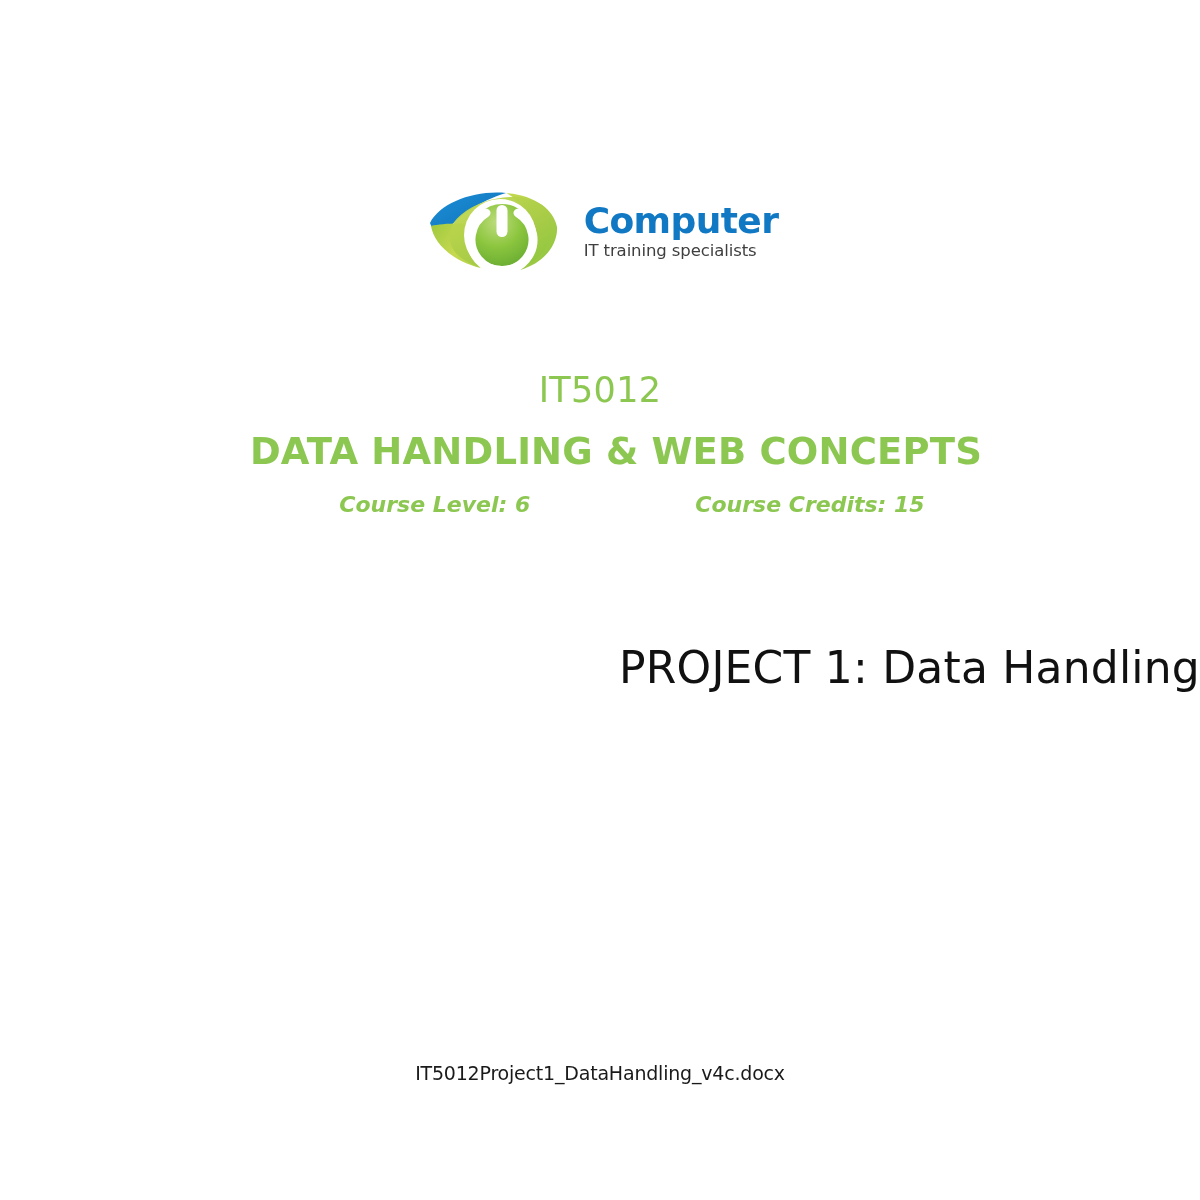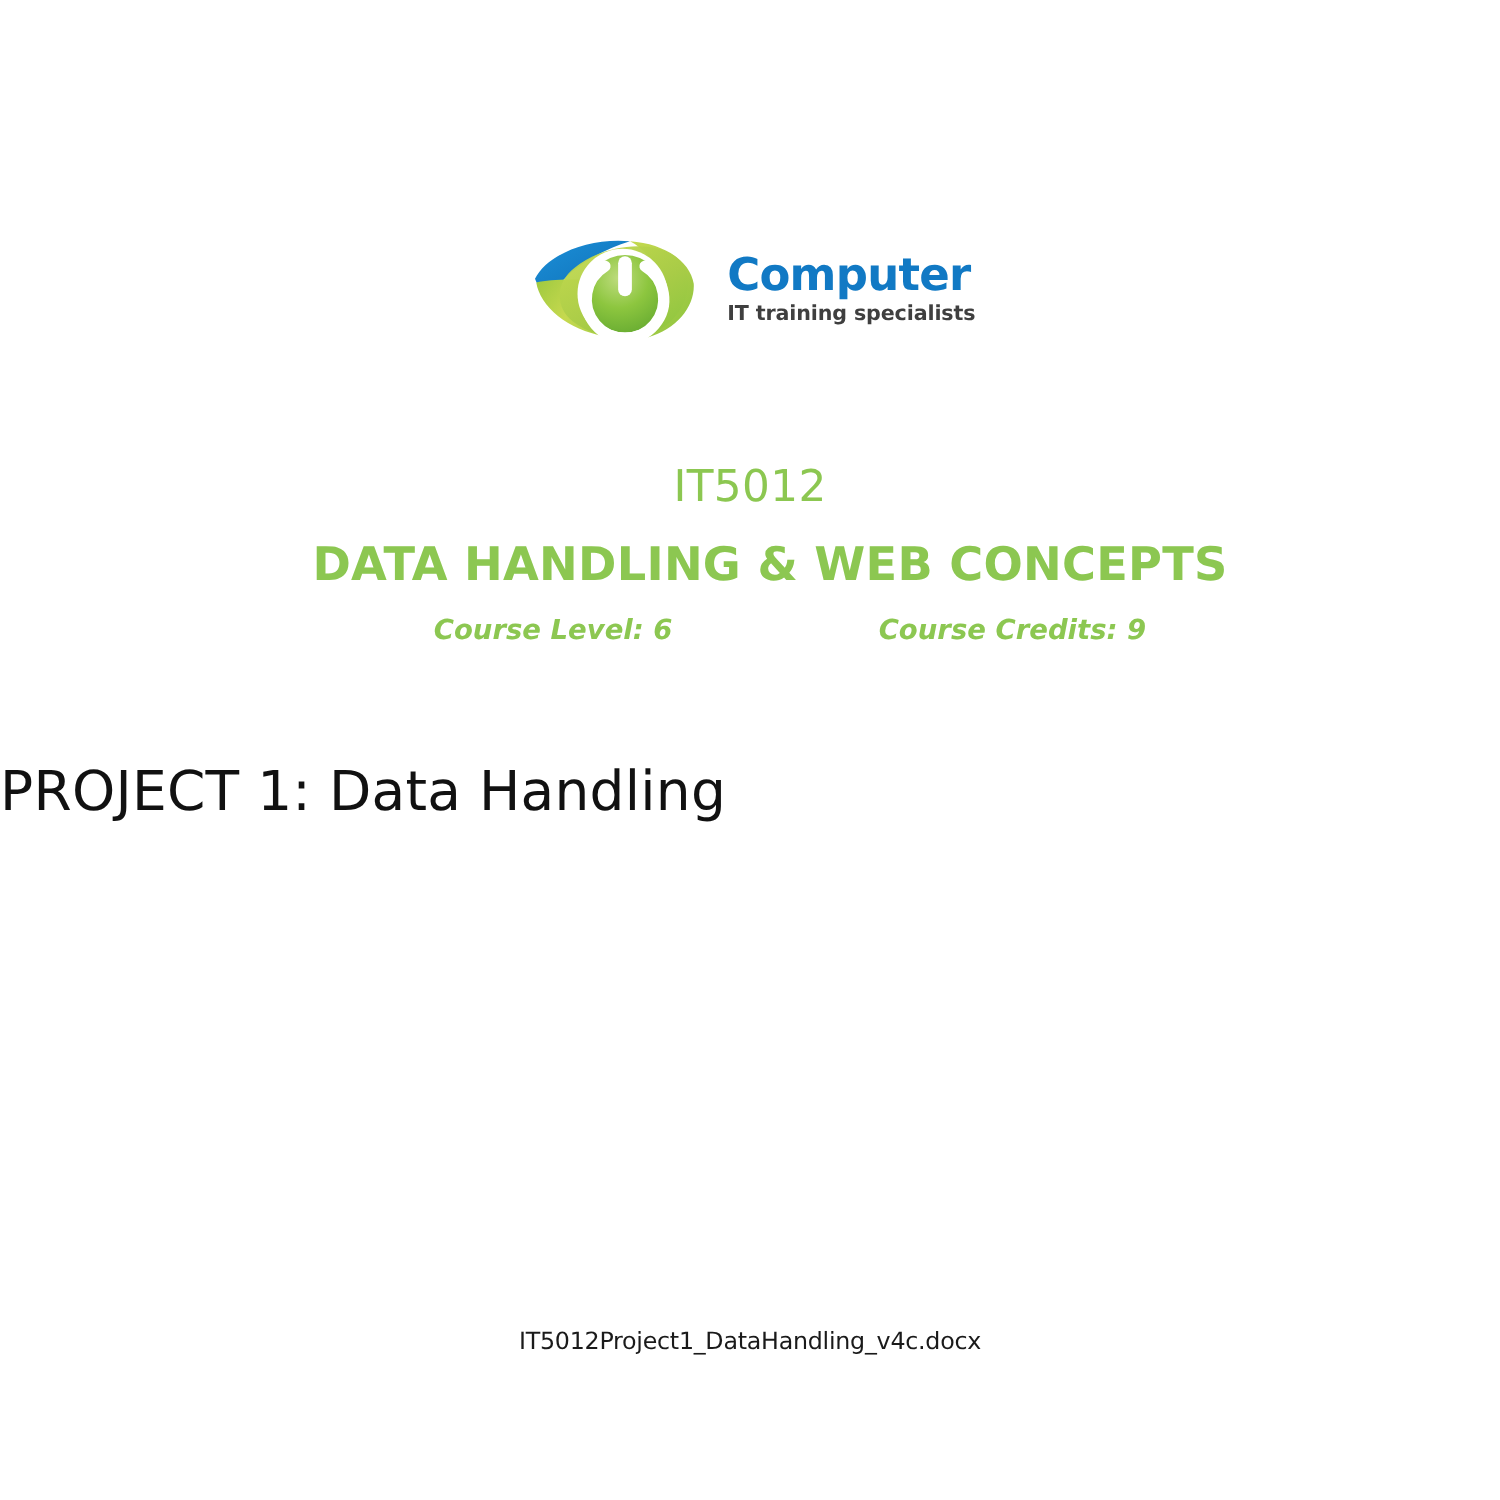--- a/index.html
+++ b/index.html
@@ -70,21 +70,21 @@
     letter-spacing: -0.6px;
     line-height: 0.98;
     white-space: nowrap;
     margin-top: 1px;
   }
   .logo-word-power { color: #1179c4; }
   .logo-word-plus  { color: #7bb03f; }
   .logo-tagline {
     font-family: "DejaVu Sans", sans-serif;
     font-size: 16.5px;
-    font-weight: bold;
+    font-weight: normal;
     color: #3f3f3f;
     letter-spacing: -0.1px;
     margin-top: 5px;
     white-space: nowrap;
   }
 
   
   .course-code {
     position: absolute;
     left: 0;
@@ -123,23 +123,23 @@
     color: #8cc751;
     padding-left: 32px;
   }
   .course-meta .meta-item { white-space: nowrap; }
   .course-meta .meta-gap { display: inline-block; width: 165px; }
 
   
   .project-title {
     position: absolute;
     left: 0;
-    top: 608px;
-    width: 1200px;
-    text-align: left;
+    top: 642px;
+    width: 1200px;
+    text-align: right;
     font-family: "DejaVu Sans", sans-serif;
     font-size: 44px;
     font-weight: normal;
     color: #111111;
     letter-spacing: 0.2px;
   }
 
   
   .footer-filename {
     position: absolute;
@@ -210,20 +210,20 @@
     </div>
   </div>
 
   <div class="course-code">IT5012</div>
 
   <div class="course-title">DATA HANDLING &amp; WEB CONCEPTS</div>
 
   <div class="course-meta">
     <span class="meta-item">Course Level: 6</span>
     <span class="meta-gap"></span>
-    <span class="meta-item">Course Credits: 9</span>
+    <span class="meta-item">Course Credits: 15</span>
   </div>
 
   <div class="project-title">PROJECT 1: Data Handling</div>
 
   <div class="footer-filename">IT5012Project1_DataHandling_v4c.docx</div>
 
 </div>
 
 </body></html>

